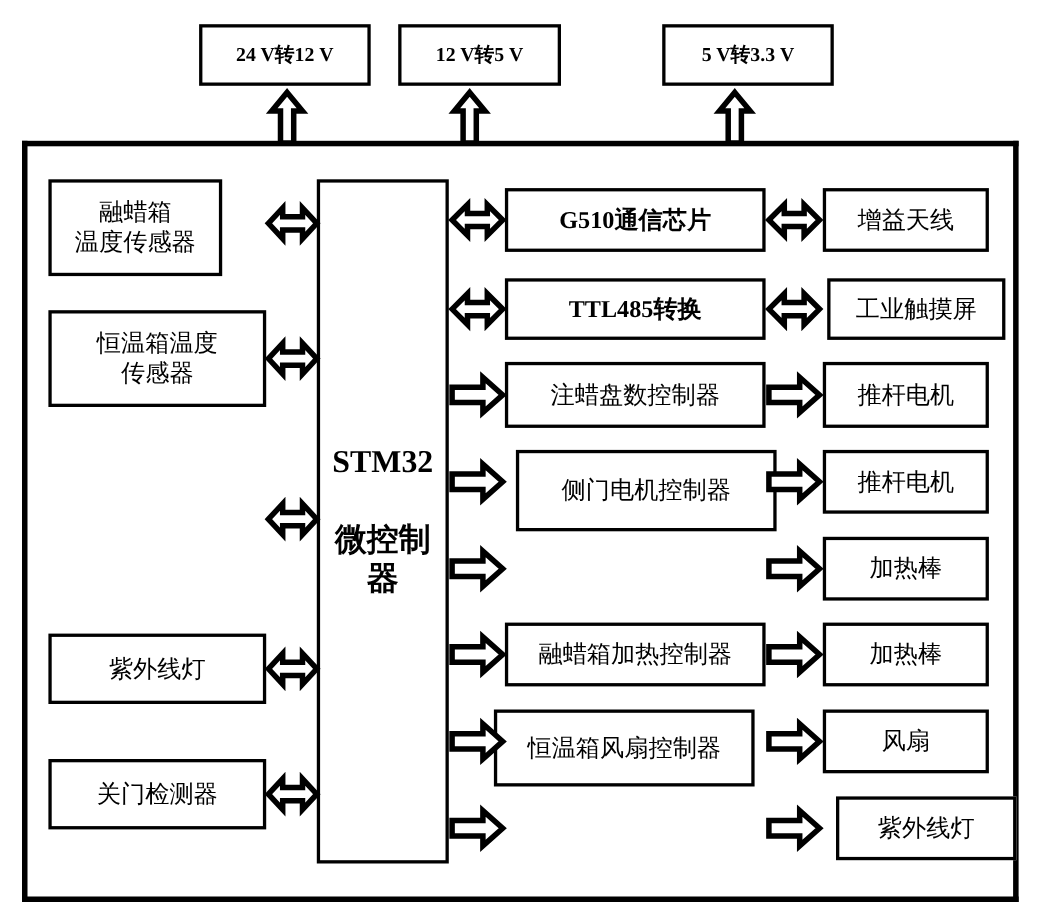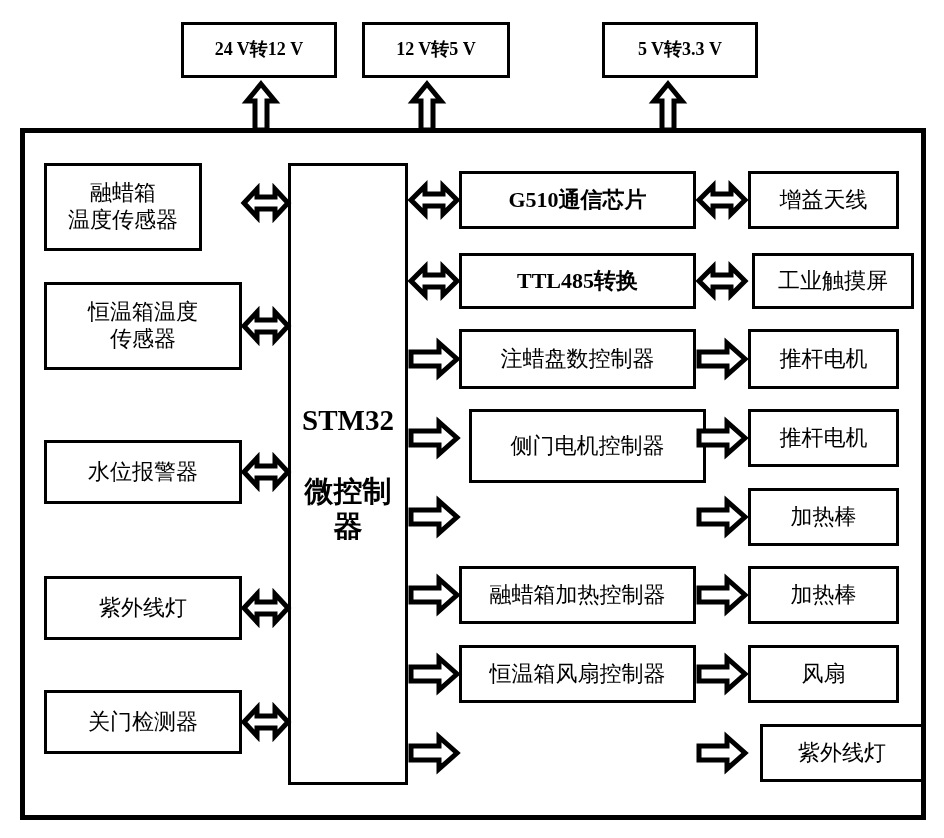--- a/index.html
+++ b/index.html
@@ -98,21 +98,20 @@
       <span style="display:block;font-weight:bold;">微控制器</span>
     </span>
   </div>
 
   <div class="box two-line" style="left:44px;top:163px;width:158px;height:88px;">融蜡箱
 温度传感器</div>
 
   <div class="box two-line" style="left:44px;top:282px;width:198px;height:88px;">恒温箱温度
 传感器</div>
 
-  <div class="box" style="left:44px;top:440px;width:198px;height:64px;">水位报警器</div>
 
   <div class="box" style="left:44px;top:576px;width:198px;height:64px;">紫外线灯</div>
 
   <div class="box" style="left:44px;top:690px;width:198px;height:64px;">关门检测器</div>
 
   <div class="arrow" style="left:242px;top:183px;width:48px;height:40px;">
     <svg viewBox="0 0 48 40" width="48" height="40">
       <polygon points="2,20 15,6 15,14 33,14 33,6 46,20 33,34 33,26 15,26 15,34"></polygon>
     </svg>
   </div>
@@ -141,21 +140,21 @@
 
   <div class="box bold" style="left:459px;top:253px;width:237px;height:56px;">TTL485转换</div>
 
   <div class="box" style="left:459px;top:329px;width:237px;height:60px;">注蜡盘数控制器</div>
 
   <div class="box" style="left:459px;top:409px;width:237px;height:74px;margin-left:10px;">侧门电机控制器</div>
 
 
   <div class="box" style="left:459px;top:566px;width:237px;height:58px;">融蜡箱加热控制器</div>
 
-  <div class="box" style="left:459px;top:645px;width:237px;height:58px;">恒温箱风扇控制器</div>
+  <div class="box" style="left:449px;top:645px;width:237px;height:70px;">恒温箱风扇控制器</div>
 
 
   <div class="arrow" style="left:409px;top:180px;width:50px;height:40px;">
     <svg viewBox="0 0 50 40" width="50" height="40">
       <polygon points="2,20 16,6 16,14 34,14 34,6 48,20 34,34 34,26 16,26 16,34"></polygon>
     </svg>
   </div>
   <div class="arrow" style="left:409px;top:261px;width:50px;height:40px;">
     <svg viewBox="0 0 50 40" width="50" height="40">
       <polygon points="2,20 16,6 16,14 34,14 34,6 48,20 34,34 34,26 16,26 16,34"></polygon>

